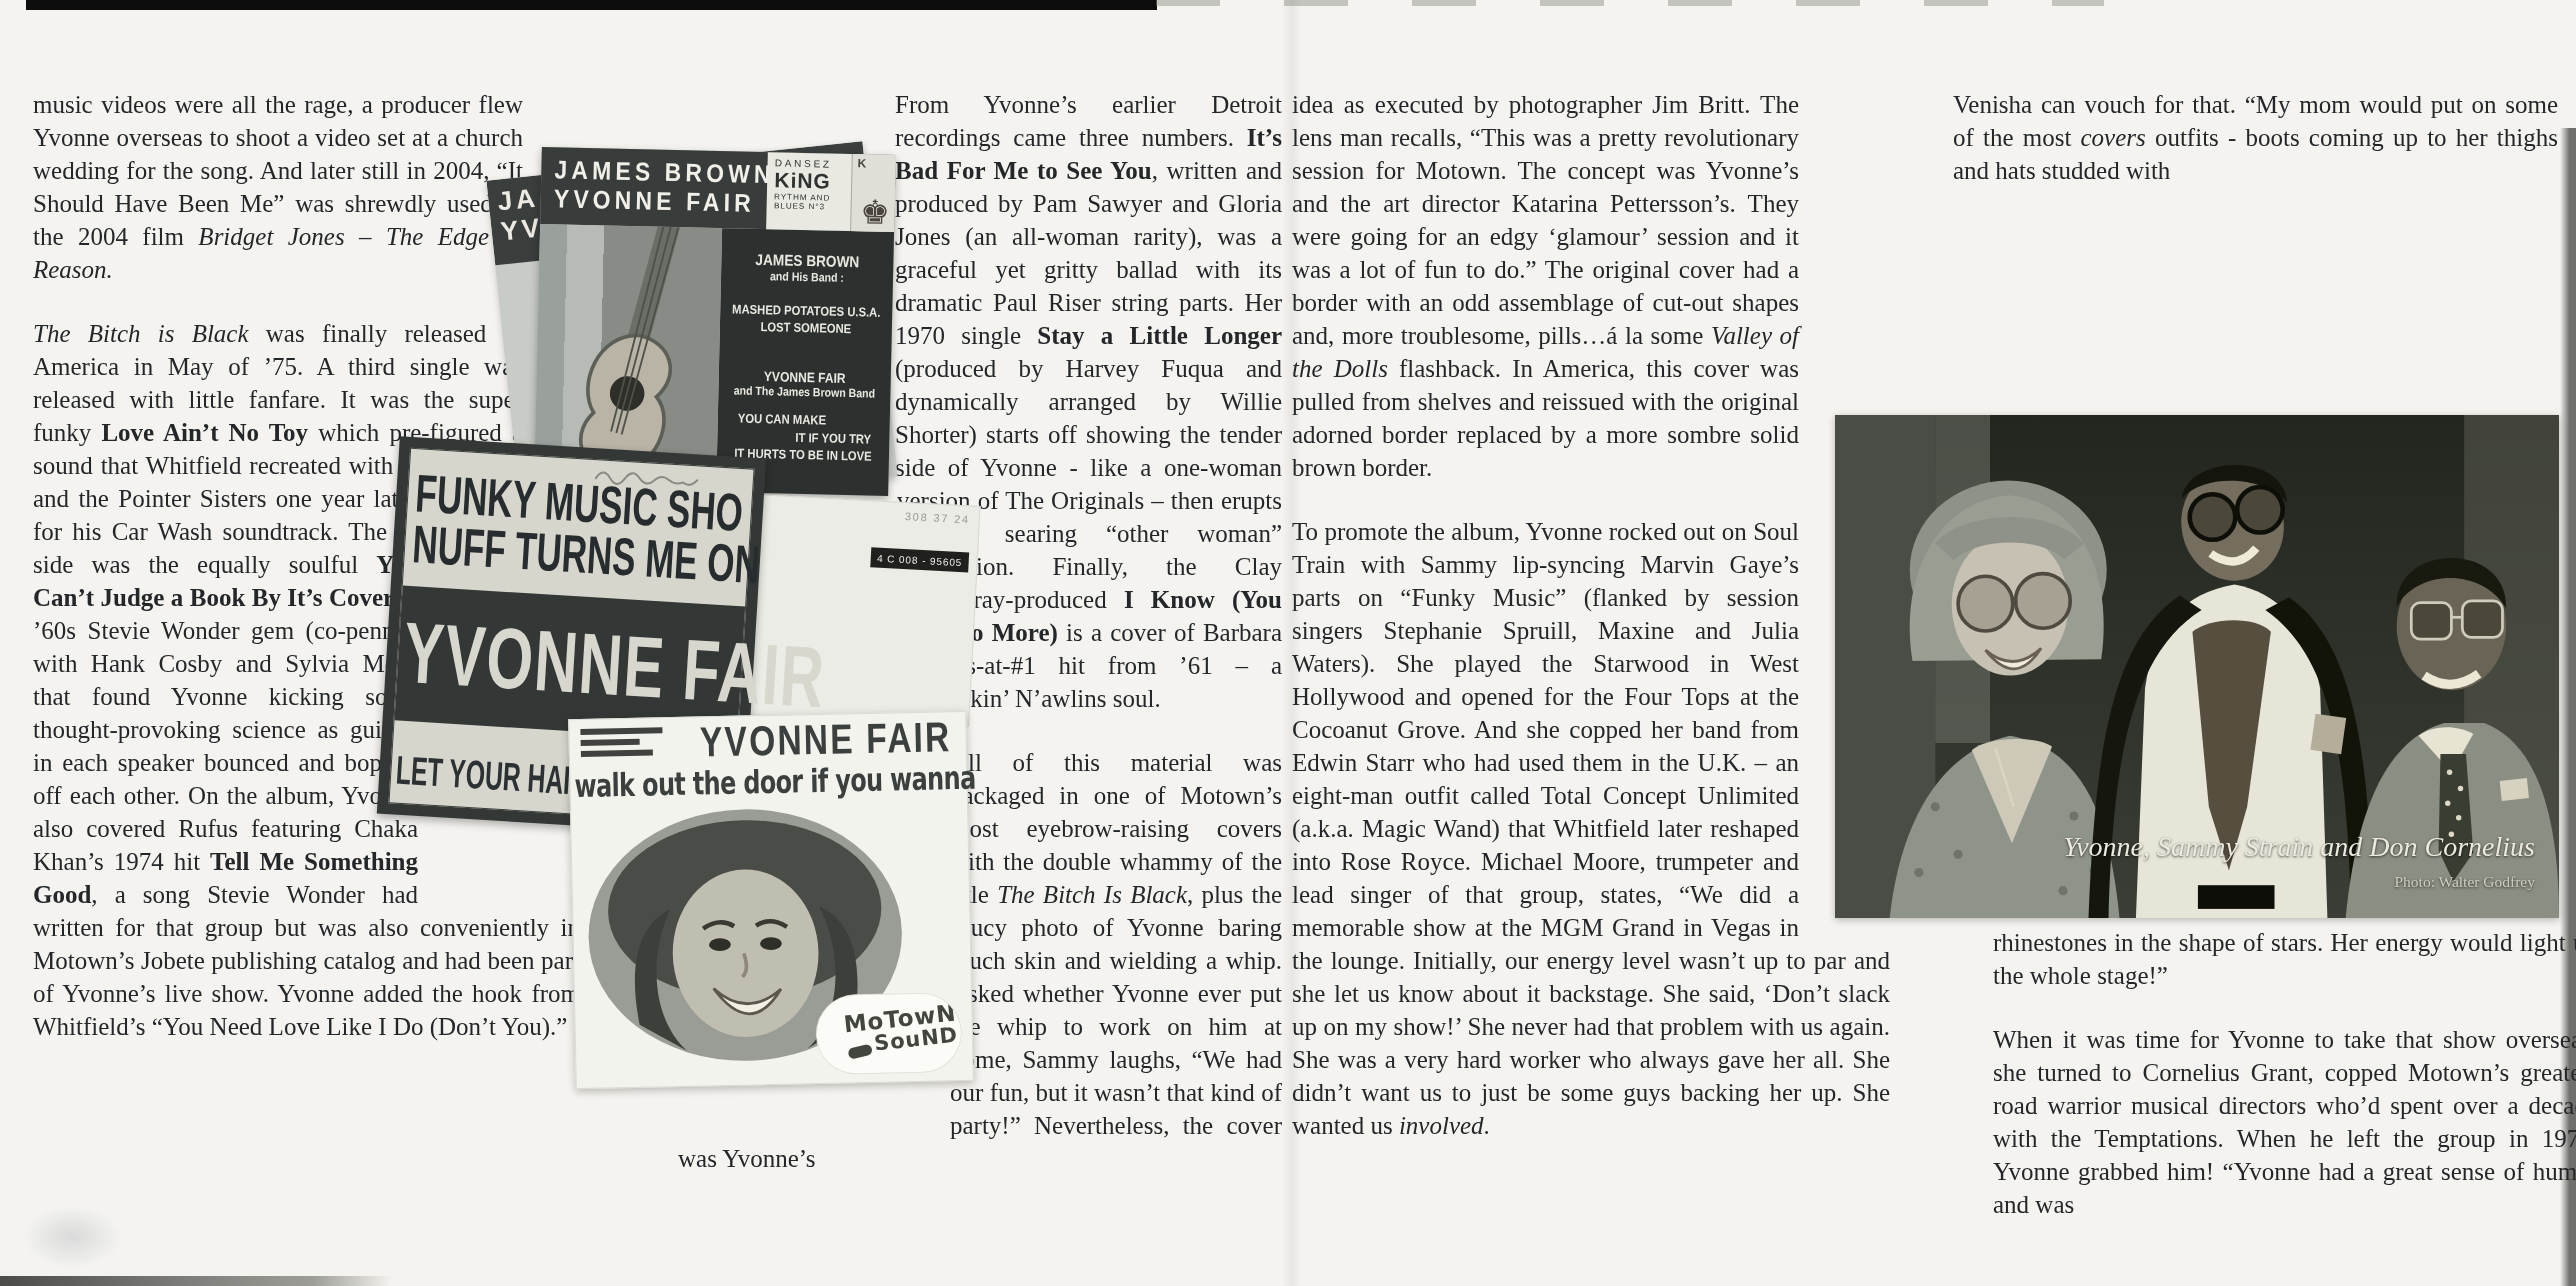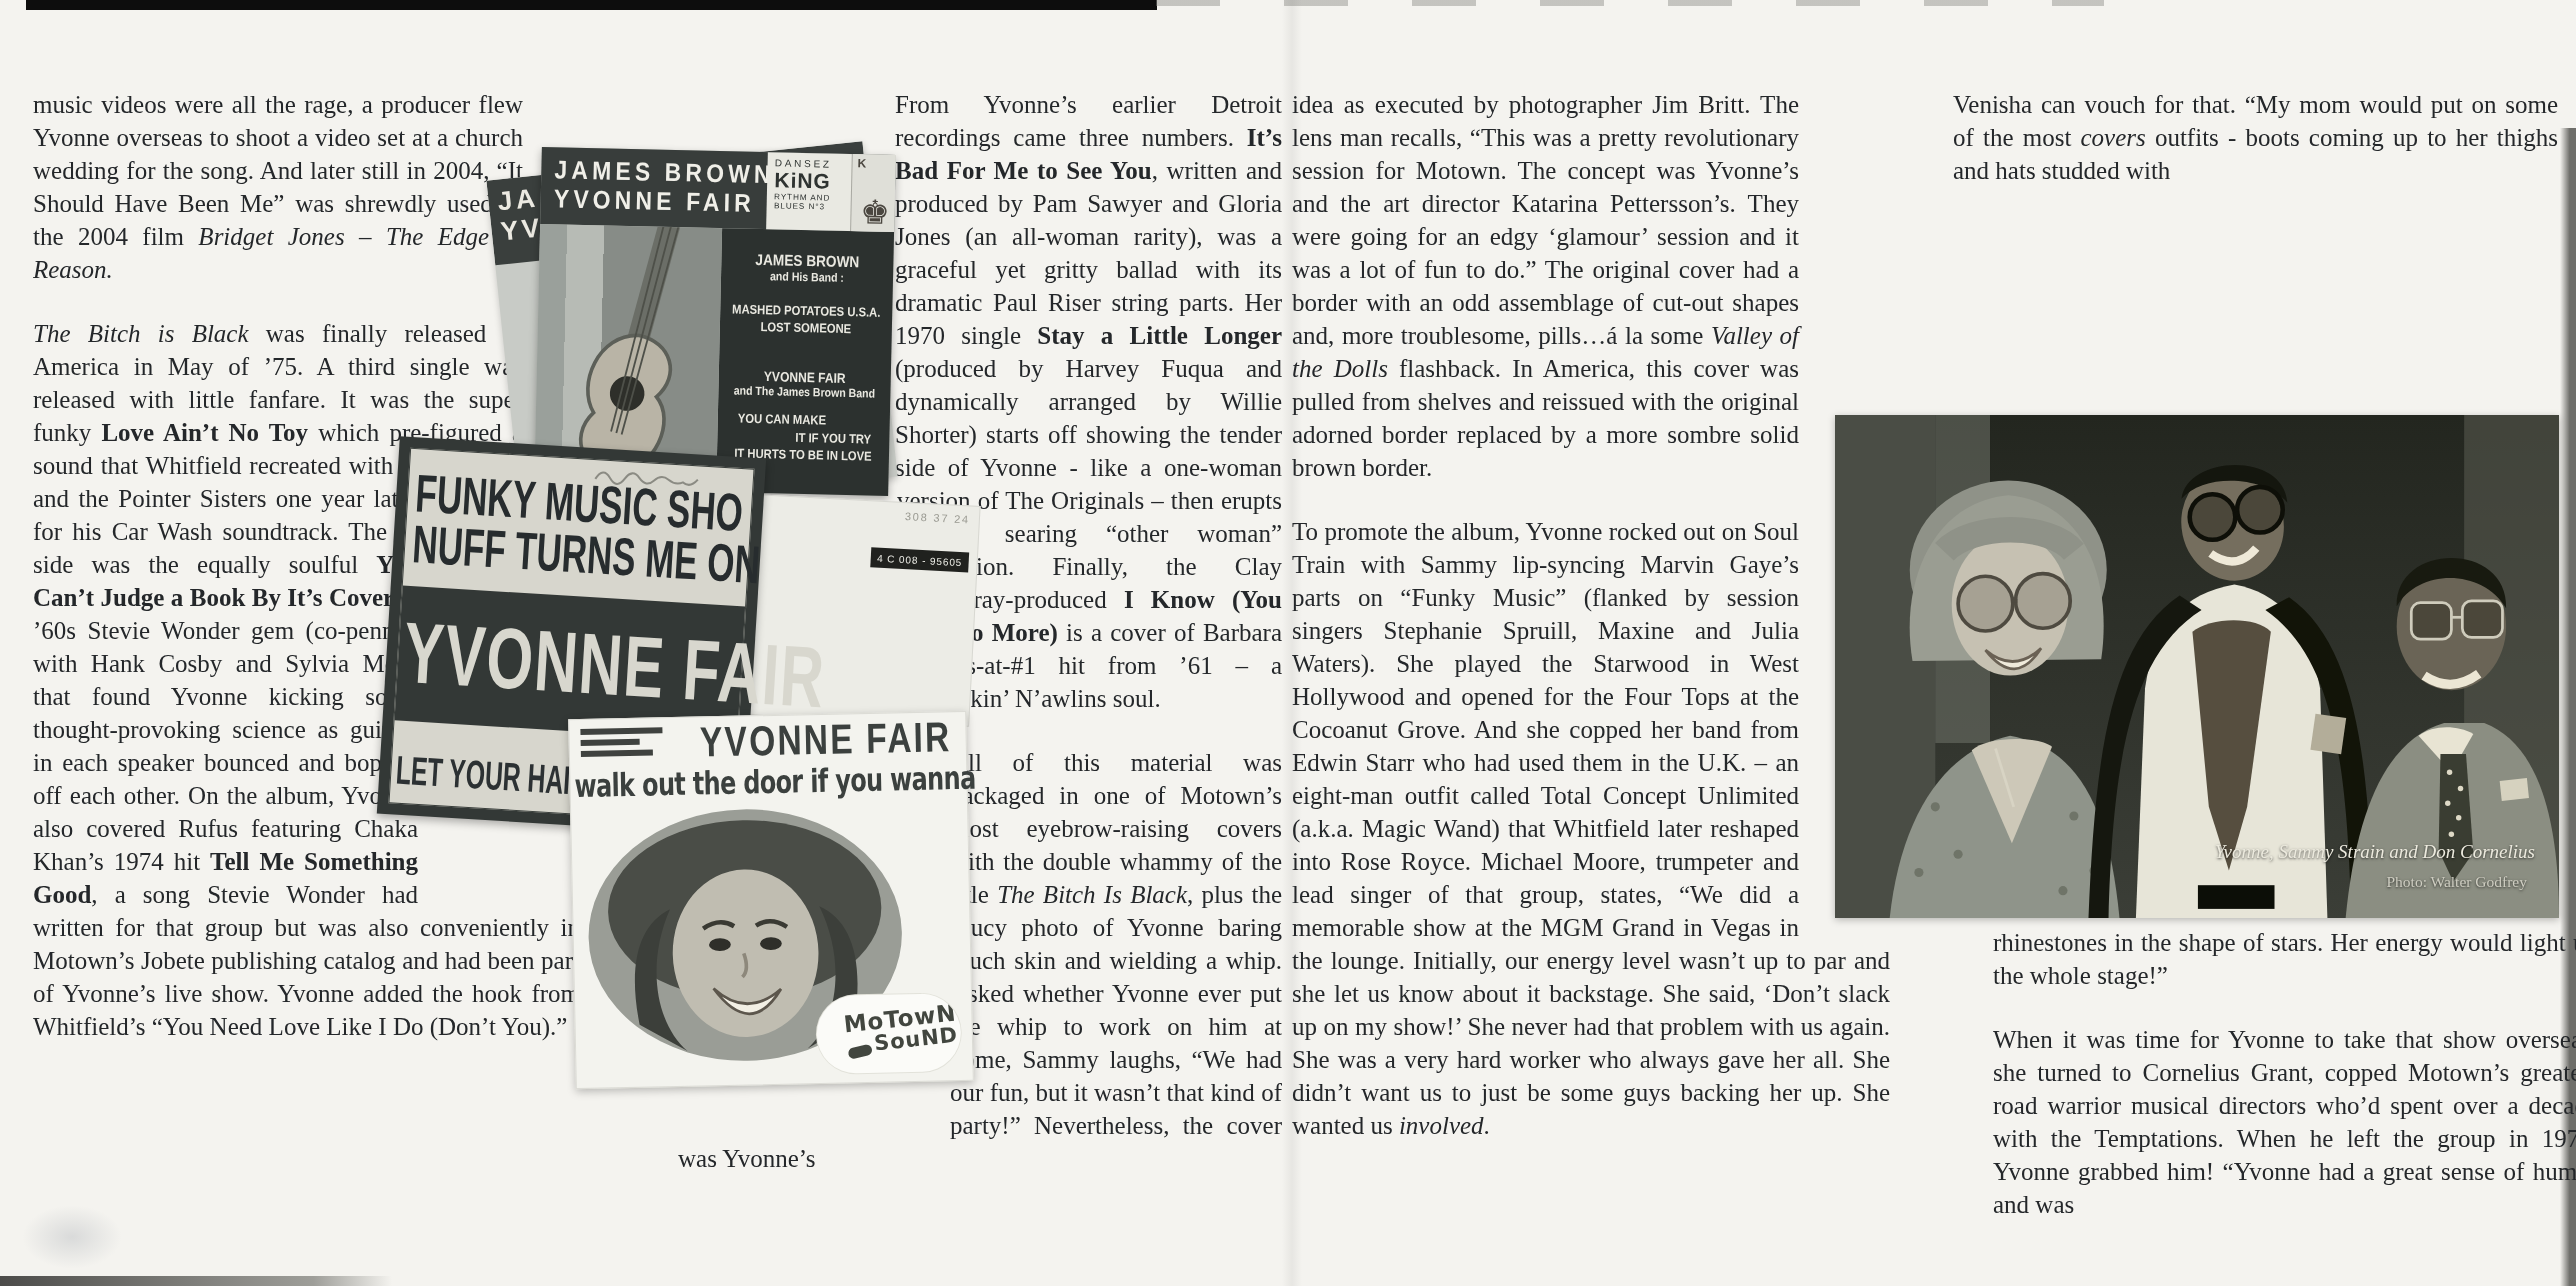--- a/index.html
+++ b/index.html
@@ -123,22 +123,22 @@
   .ml2 { font-family:"DejaVu Sans",sans-serif; font-weight:bold; font-size:21px; color:#42463f;
          transform:rotate(-5deg); margin:-3.6px 0 0 57px; letter-spacing:0.9px; }
   .mdot { position:absolute; left:31px; bottom:16.4px; width:24px; height:11px;
           background:#42463f; border-radius:7.3px; transform:rotate(-12deg); }
 
   
   .photo { position:absolute; left:1835px; top:415px; width:724px; height:503px; z-index:3;
            background:#2a2d29; box-shadow:0 1.8px 7.3px rgba(0,0,0,.25); }
   .photo svg { display:block; }
   .photo-caption { position:absolute; right:24px; bottom:55px; font-style:italic;
-                   font-size:19px; color:#eceade; text-shadow:0 0.9px 2.7px rgba(0,0,0,.7); }
-  .photo-credit  { position:absolute; right:32px; bottom:27px;
+                   font-size:28px; color:#eceade; text-shadow:0 0.9px 2.7px rgba(0,0,0,.7); }
+  .photo-credit  { position:absolute; right:24px; bottom:27px;
                    font-size:15.5px; color:#cfcec2; text-shadow:0 0.9px 2.7px rgba(0,0,0,.7); }
 </style>
 </head>
 <body>
 
 <div class="sheet">
 
   <div class="scan-top"></div>
   <div class="scan-top2"></div>
   <div class="scan-bl"></div>

